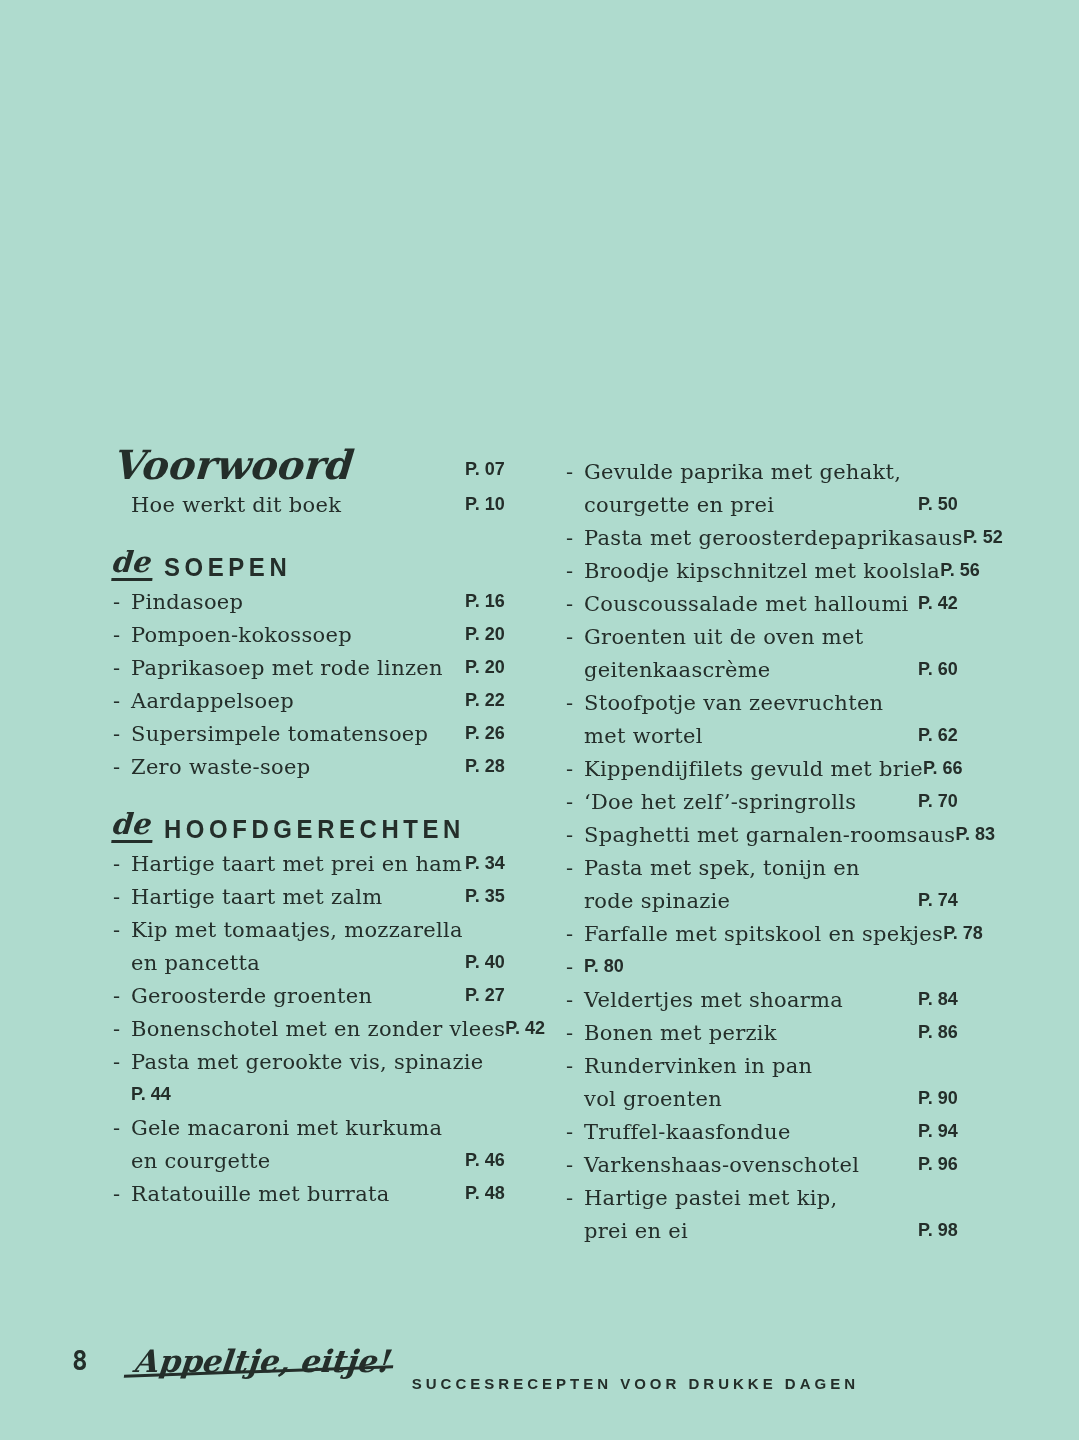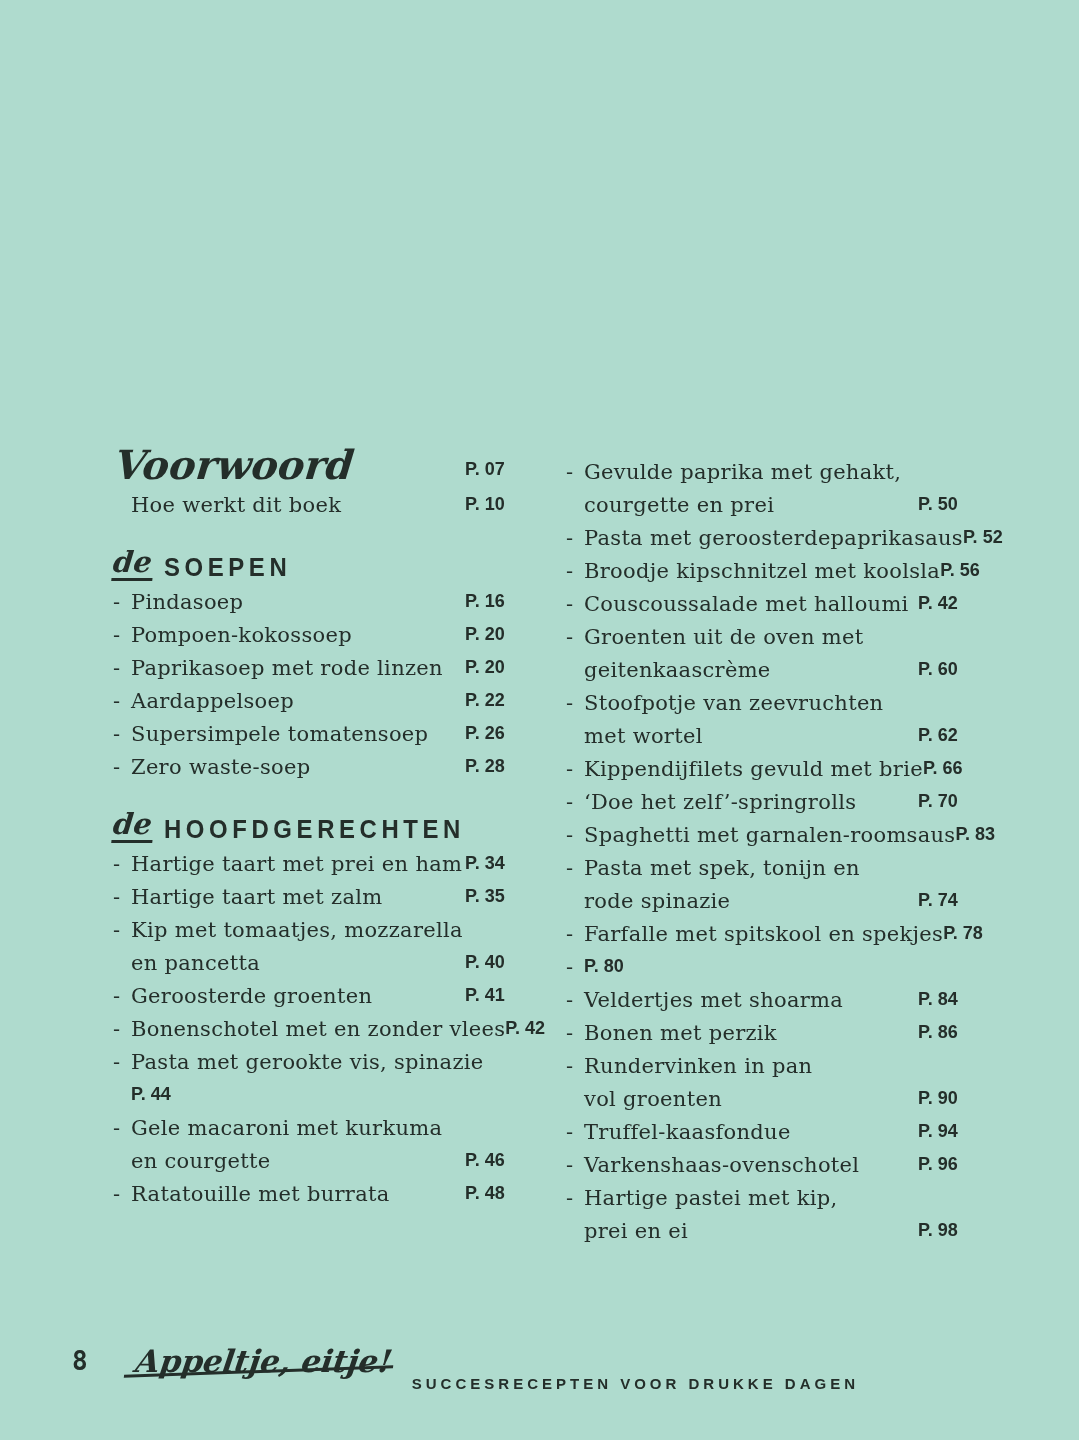--- a/index.html
+++ b/index.html
@@ -164,21 +164,21 @@
         <span class="page"></span>
       </div>
       <div class="row">
         <span class="indent"></span>
         <span class="title">en pancetta</span>
         <span class="page">P. 40</span>
       </div>
       <div class="row">
         <span class="dash">-</span>
         <span class="title">Geroosterde groenten</span>
-        <span class="page">P. 41</span>
+        <span class="page">P. 27</span>
       </div>
       <div class="row">
         <span class="dash">-</span>
         <span class="title">Bonenschotel met en zonder vlees</span>
         <span class="page">P. 42</span>
       </div>
       <div class="row">
         <span class="dash">-</span>
         <span class="title">Pasta met gerookte vis, spinazie</span>
         <span class="page"></span>

